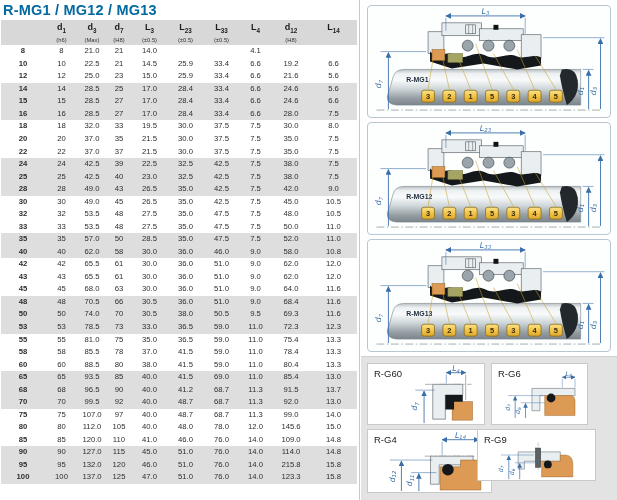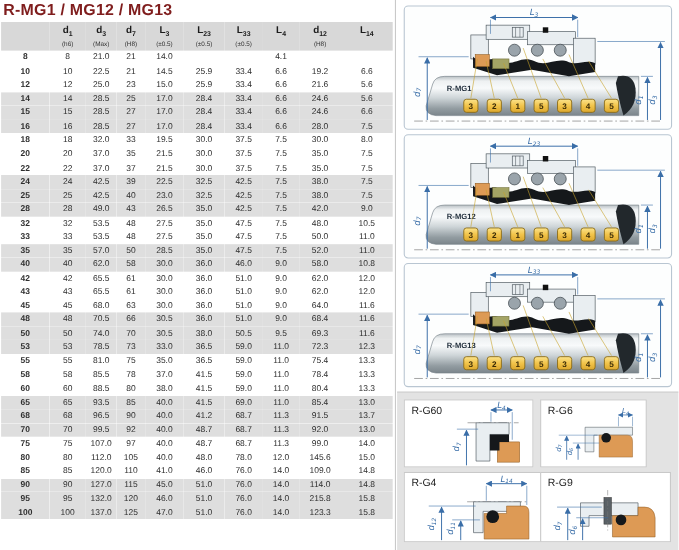--- a/index.html
+++ b/index.html
@@ -6,21 +6,21 @@
     --blue:#3a6ea8; --orange:#dd9a55; --gold:#f2c44a; --goldborder:#8a6a14;
     --rubber:#15181b; --hdrgray:#d8d8d8; --stripe:#dedede;
   }
   html,body{margin:0;padding:0}
   .page{position:relative;width:617px;height:500px;background:#ffffff;
         font-family:"Liberation Sans",sans-serif;overflow:hidden}
 
   
   .left{position:absolute;left:0;top:0;width:360px;height:500px;background:#fff;
         border-right:1px solid #c9c9c9;box-sizing:border-box}
-  .title{font-size:14.5px;font-weight:bold;color:#7f1d1d;margin:2px 0 2px 3px;letter-spacing:.2px}
+  .title{font-size:14.5px;font-weight:bold;color:#0369a1;margin:2px 0 2px 3px;letter-spacing:.2px}
   table.dim{border-collapse:collapse;table-layout:fixed;width:356px;margin-left:1px}
   table.dim th{background:var(--hdrgray);padding:2px 0 2px;vertical-align:top}
   th.corner{background:linear-gradient(135deg,#c3c3c3 46%,#dfdfdf 54%)}
   .h-main{font-size:9px;font-weight:bold;color:#1c1c1c;line-height:10px;text-align:center}
   .h-main sub{font-size:6.3px}
   .h-note{font-size:5.8px;font-weight:normal;color:#333;line-height:6.5px;text-align:center;margin-top:1px}
   table.dim tbody td{font-size:7.7px;height:12.53px;line-height:12.53px;text-align:center;
         color:#2e2e2e;padding:0;white-space:nowrap;overflow:hidden}
   tr.stripe td{background:var(--stripe)}
   td.c0{font-weight:bold;color:#000}
@@ -31,21 +31,21 @@
           border-radius:4px;background:#fdfefe;box-sizing:border-box}
   .mg-box.b0{top:5px}.mg-box.b1{top:122px}.mg-box.b2{top:239px}
   .mg-svg{width:242px;height:111px;display:block}
 
   .seat-panel{position:absolute;left:0;top:356px;width:256px;height:144px;background:#e3e3e3;
               border-top:1px solid #cfcfcf;box-sizing:border-box}
   .seat-box{position:absolute;background:#fff;border:1px solid #c9c9c9;box-sizing:border-box}
   #g60{left:6px;top:6px;width:118px;height:62px}
   #g6 {left:130px;top:6px;width:97px;height:62px}
   #g4 {left:6px;top:72px;width:125px;height:64px}
-  #g9 {left:130px;top:72px;width:119px;height:64px}
+  #g9 {left:116px;top:72px;width:119px;height:52px}
   .seat-label{position:absolute;left:6px;top:4px;font-size:9.5px;font-weight:normal;color:#222}
   .seat-svg{position:absolute;left:0;top:0;width:100%;height:100%}
 
   
   .dim{stroke:var(--blue);stroke-width:.9;fill:none}
   .ext{stroke:var(--blue);stroke-width:.55;fill:none}
   .dimlabel{fill:var(--blue);font-style:italic;font-size:8px;font-family:"DejaVu Sans",sans-serif}
   .dimlabel .sub{font-size:5.5px}
   .cl{stroke:#777;stroke-width:.6;stroke-dasharray:8 2.5 1.5 2.5;fill:none}
   .clv{stroke:#777;stroke-width:.5;stroke-dasharray:5 2 1 2;fill:none}
@@ -285,20 +285,32 @@
             <td>49.0</td>
             <td>43</td>
             <td>26.5</td>
             <td>35.0</td>
             <td>42.5</td>
             <td>7.5</td>
             <td>42.0</td>
             <td>9.0</td>
           </tr>
           <tr>
+            <td class="c0">30</td>
+            <td>30</td>
+            <td>49.0</td>
+            <td>45</td>
+            <td>26.5</td>
+            <td>35.0</td>
+            <td>42.5</td>
+            <td>7.5</td>
+            <td>45.0</td>
+            <td>10.5</td>
+          </tr>
+          <tr>
             <td class="c0">32</td>
             <td>32</td>
             <td>53.5</td>
             <td>48</td>
             <td>27.5</td>
             <td>35.0</td>
             <td>47.5</td>
             <td>7.5</td>
             <td>48.0</td>
             <td>10.5</td>

